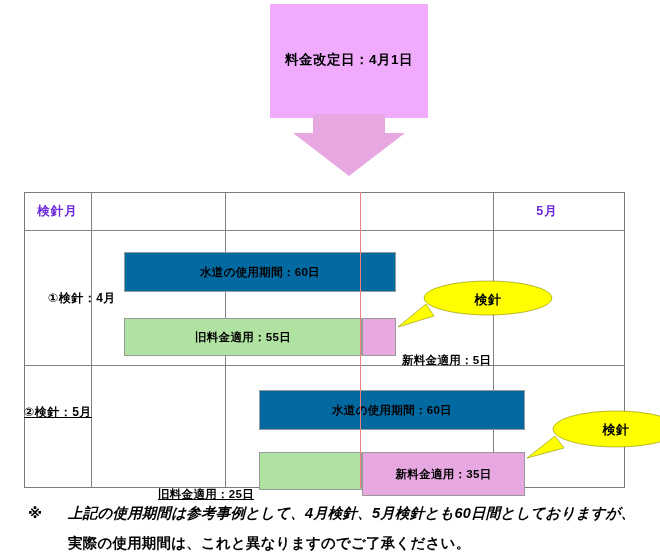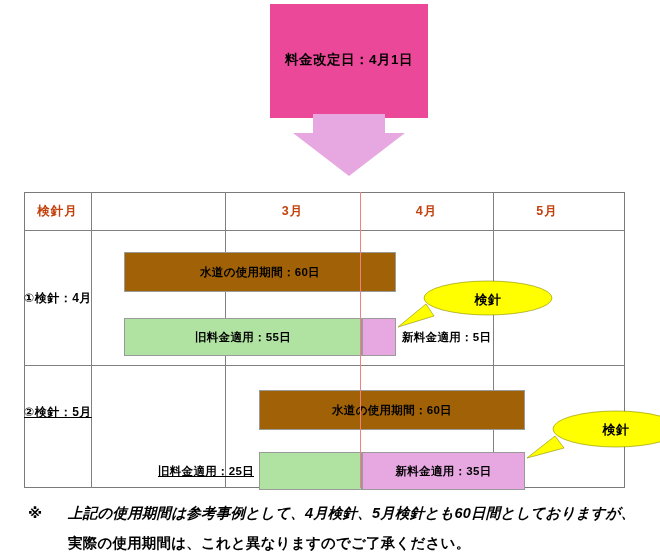--- a/index.html
+++ b/index.html
@@ -20,21 +20,21 @@
     height: 557px;
   }
 
   
   .revision-box {
     position: absolute;
     left: 270px;
     top: 4px;
     width: 158px;
     height: 114px;
-    background: #ec4899;
+    background: #f0abfc;
     box-sizing: border-box;
   }
   .revision-box-label {
     position: absolute;
     left: 0;
     right: 0;
     top: 47px;
     text-align: center;
     font-size: 13.5px;
     font-weight: bold;
@@ -76,21 +76,21 @@
 
   .col-header {
     position: absolute;
     top: 0;
     height: 38px;
     line-height: 38px;
     text-align: center;
     font-size: 12.5px;
     font-weight: bold;
     letter-spacing: 1px;
-    color: #c2410c;
+    color: #6d28d9;
     white-space: nowrap;
   }
   .row-label {
     position: absolute;
     left: 0;
     width: 67px;
     text-align: center;
     font-size: 12px;
     font-weight: bold;
     letter-spacing: 0.5px;
@@ -98,21 +98,21 @@
     white-space: nowrap;
   }
 
   
   .bar {
     position: absolute;
     box-sizing: border-box;
     border: 1px solid #9a9a9a;
     z-index: 4;
   }
-  .bar-usage { background: #a16207; text-decoration: underline; }
+  .bar-usage { background: #0369a1; text-decoration: underline; }
   .bar-old   { background: #b0e2a2; }
   .bar-new   { background: #e7a8e2; }
   .bar-text {
     position: absolute;
     left: 0;
     right: 0;
     top: 50%;
     transform: translateY(-50%);
     text-align: center;
     font-size: 11.5px;
@@ -122,20 +122,21 @@
     white-space: nowrap;
   }
   .bar-text-outside {
     position: absolute;
     font-size: 11.5px;
     font-weight: bold;
     letter-spacing: 0.3px;
     color: #000;
     white-space: nowrap;
     z-index: 5;
+    margin-top: 23px;
   }
 
   
   .balloon {
     position: absolute;
     z-index: 8;
   }
   .balloon-label {
     position: absolute;
     text-align: center;
@@ -205,25 +206,23 @@
     <div class="grid-line h" style="left:0; top:173px; width:601px;"></div>
 
     <div class="grid-line v" style="left:67px;  top:0; height:296px;"></div>
     <div class="grid-line v" style="left:201px; top:0; height:296px;"></div>
     <div class="grid-line v" style="left:336px; top:0; height:296px;"></div>
     <div class="grid-line v" style="left:469px; top:0; height:296px;"></div>
 
     <div class="redline" style="left:336px;"></div>
 
     <div class="col-header" style="left:0px;   width:67px;">検針月</div>
-    <div class="col-header" style="left:201px; width:135px;">3月</div>
-    <div class="col-header" style="left:336px; width:133px;">4月</div>
     <div class="col-header" style="left:469px; width:108px;">5月</div>
 
-    <div class="row-label" style="top:98px;">①検針：4月</div>
+    <div class="row-label" style="top:98px;margin-left:24px;">①検針：4月</div>
 
     <div class="bar bar-usage" style="left:100px; top:60px; width:272px; height:40px;">
       <div class="bar-text">水道の使用期間：60日</div>
     </div>
 
     <div class="bar bar-old" style="left:100px; top:126px; width:238px; height:38px;">
       <div class="bar-text">旧料金適用：55日</div>
     </div>
 
     <div class="bar bar-new" style="left:338px; top:126px; width:34px; height:38px;"></div>
@@ -237,21 +236,21 @@
 
     <div class="row-label" style="top:212px;text-decoration:underline;">②検針：5月</div>
 
     <div class="bar bar-usage" style="left:235px; top:198px; width:266px; height:40px;">
       <div class="bar-text">水道の使用期間：60日</div>
     </div>
 
     <div class="bar bar-old" style="left:235px; top:260px; width:103px; height:38px;"></div>
     <div class="bar-text-outside" style="left:134px; top:272px;text-decoration:underline;">旧料金適用：25日</div>
 
-    <div class="bar bar-new" style="left:338px; top:260px; width:163px; height:38px;">
+    <div class="bar bar-new" style="left:338px; top:260px; width:163px; height:44px;">
       <div class="bar-text">新料金適用：35日</div>
     </div>
 
     <svg class="balloon" style="left:497px; top:215px;" width="168" height="56" viewBox="0 0 168 56">
       <polygon points="34,29 43,41 6,51" fill="#ffff00" stroke="#8a8a00" stroke-width="0.6"></polygon>
       <ellipse cx="95" cy="22" rx="63" ry="18" fill="#ffff00" stroke="#8a8a00" stroke-width="0.6"></ellipse>
     </svg>
     <div class="balloon-label" style="left:529px; top:229px; width:126px;">検針</div>
 
   </div>

